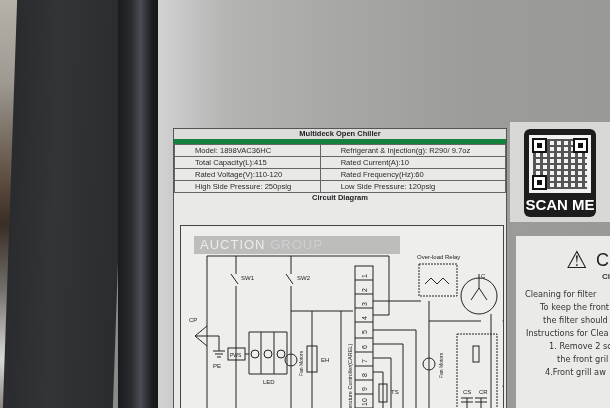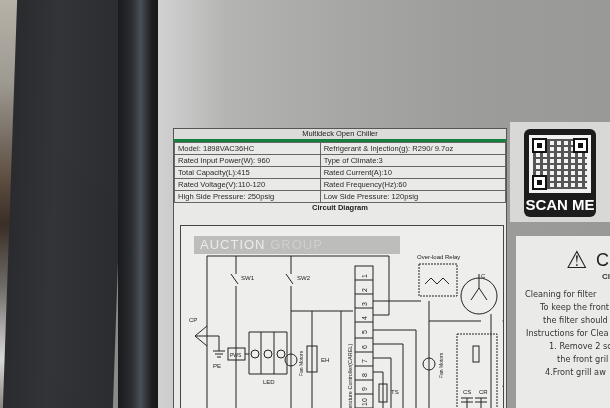--- a/index.html
+++ b/index.html
@@ -7,23 +7,23 @@
     .bg-left { position:absolute; left:0; top:0; width:30px; height:408px;
       background:linear-gradient(180deg,#b7b2a8 0%,#9e9a92 20%,#5a4a3e 45%,#3a2e26 55%,#6d6a66 70%,#d8d8d8 88%,#8a8680 100%); }
     .door-frame { position:absolute; left:10px; top:0; width:110px; height:408px;
       background:linear-gradient(90deg,#2a2b2e 0%,#333437 40%,#2b2c2f 100%); transform:skewX(-2deg); }
     .gasket { position:absolute; left:118px; top:0; width:45px; height:408px;
       background:linear-gradient(90deg,#1a1b1d 0%,#2a2c30 30%,#4a4e55 50%,#1d1e20 75%,#111 100%); }
     .glint { position:absolute; left:146px; top:135px; width:8px; height:40px; background:radial-gradient(ellipse,#fff 0%,rgba(255,255,255,0) 70%); }
     .panel { position:absolute; left:158px; top:0; width:452px; height:408px;
       background:linear-gradient(90deg,#d2d2d2 0%,#b4b4b3 15%,#a7a7a5 40%,#9c9c9a 70%,#999997 100%); }
     .label { position:absolute; left:173px; top:128px; width:332px; height:290px; background:#e9e9e7; border:1px solid #555; }
-    .label .title { text-align:center; font-weight:normal; font-size:7.5px; height:10px; line-height:10px; border-bottom:3px solid #15803d; color:#222; background:#dcdcda; }
+    .label .title { text-align:center; font-weight:bold; font-size:7.5px; height:10px; line-height:10px; border-bottom:5px solid #15803d; color:#222; background:#dcdcda; }
     .spec-table { width:100%; border-collapse:collapse; font-size:7.6px; color:#2a2a2a; }
-    .spec-table td { border:1px solid #666; padding:0 3px; height:11px; line-height:11px; white-space:nowrap; }
+    .spec-table td { border:1px solid #666; padding:0 20px; height:11px; line-height:11px; white-space:nowrap; }
     .spec-table td:first-child { width:44%; }
     .circuit-title { text-align:center; font-weight:bold; font-size:7.5px; line-height:10px; color:#222; }
     .circuit { position:absolute; left:6px; top:96px; width:322px; height:200px; border:1px solid #444; background:#eeeeec; }
     .watermark { position:absolute; left:194px; top:236px; width:200px; height:18px; background:rgba(150,150,150,0.55); color:rgba(240,240,240,0.9); font-size:13px; letter-spacing:1px; line-height:18px; padding-left:6px; }
     .watermark span.b { color:rgba(210,210,210,0.85); }
     .qr-card { position:absolute; left:510px; top:122px; width:100px; height:100px; background:#d8d8d6; }
     .qr-box { position:absolute; left:14px; top:7px; width:72px; height:88px; background:#1c1c1c; border-radius:6px; }
     .qr-inner { position:absolute; left:5px; top:6px; width:62px; height:58px; background:#f2f2f2; }
     .qr-pattern { position:absolute; left:4px; top:4px; width:54px; height:50px;
       background:
@@ -50,24 +50,20 @@
   </div>
 <div class="panel"></div>
 
 <div class="label">
   <div class="title">Multideck Open Chiller</div>
   <table class="spec-table">
     <tbody>
         <tr>
           <td>Model: 1898VAC36HC</td>
           <td>Refrigerant &amp; Injection(g): R290/ 9.7oz</td>
-        </tr>
-    <tr>
-          <td>Rated Input Power(W): 960</td>
-          <td>Type of Climate:3</td>
         </tr>
     <tr>
           <td>Total Capacity(L):415</td>
           <td>Rated Current(A):10</td>
         </tr>
     <tr>
           <td>Rated Voltage(V):110-120</td>
           <td>Rated Frequency(Hz):60</td>
         </tr>
     <tr>

